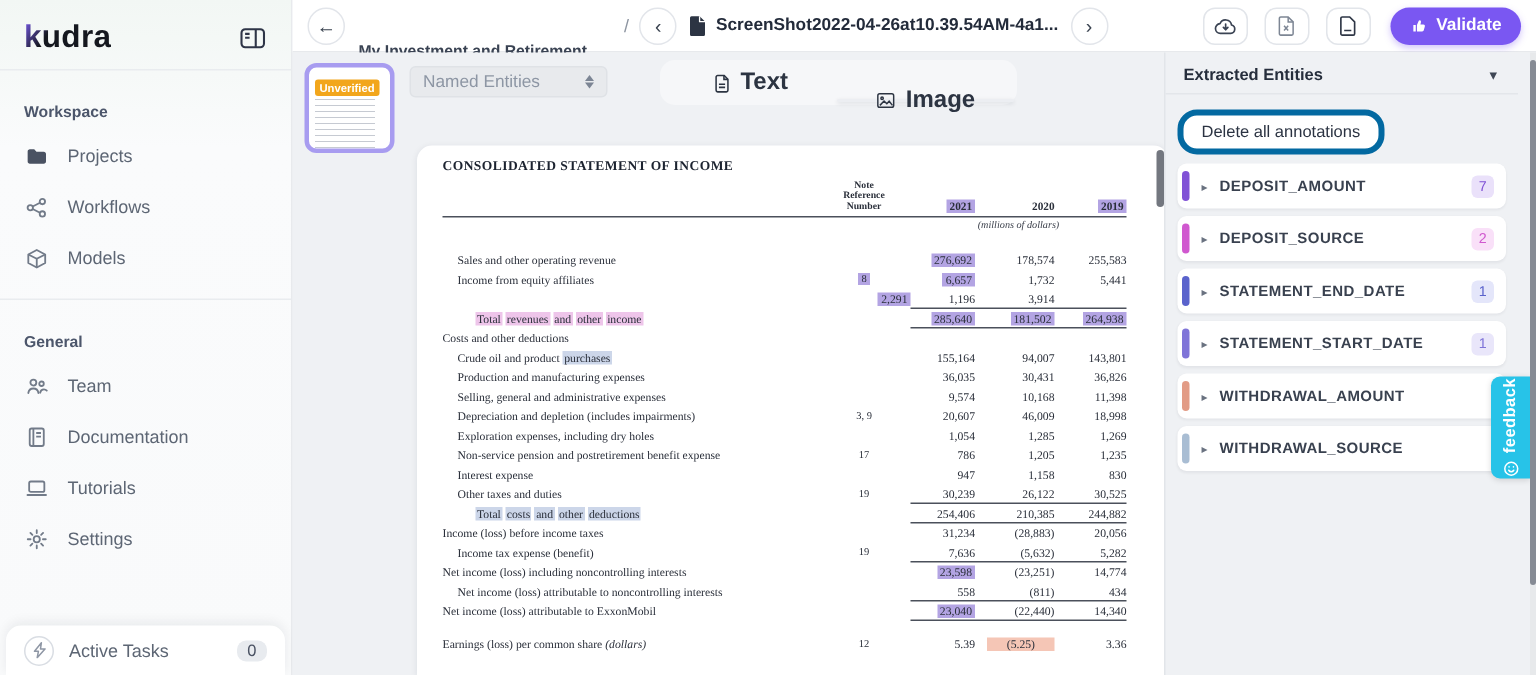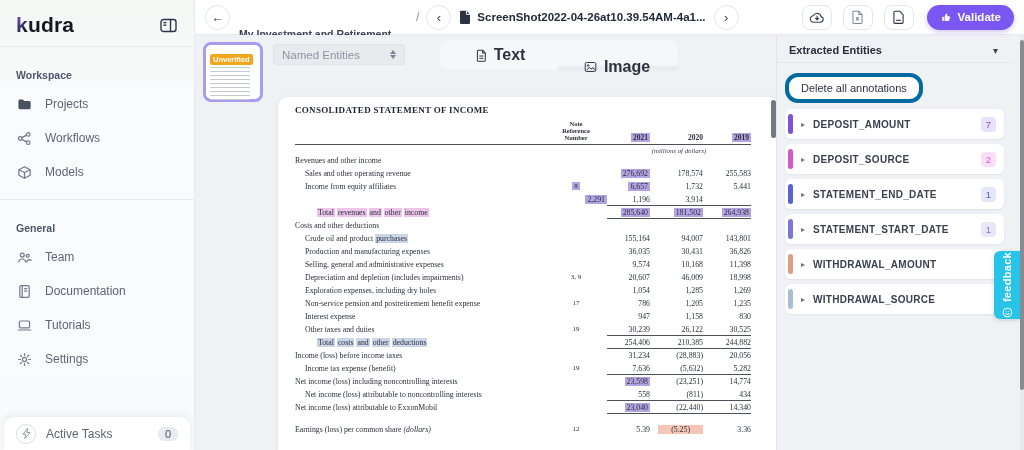--- a/index.html
+++ b/index.html
@@ -326,21 +326,20 @@
               <div>Number</div>
             </div>
             <div class="year"><span class="hl-purple">2021</span></div>
             <div class="year">2020</div>
             <div class="year"><span class="hl-purple">2019</span></div>
           </div>
           <div class="tgrid units-row">
             <div class="units">(millions of dollars)</div>
           </div>
           <div class="tgrid trow">
-            <div class="tl" style="padding-left: 0px;"><span>Revenues and other income</span></div>
             <div class="tn"></div>
             <div class="tv"></div>
             <div class="tv"></div>
             <div class="tv"></div>
           </div>
           <div class="tgrid trow">
             <div class="tl" style="padding-left: 10px;"><span>Sales and other operating revenue</span></div>
             <div class="tn"></div>
             <div class="tv"><span class="hl-purple">276,692</span></div>
             <div class="tv">178,574</div>

